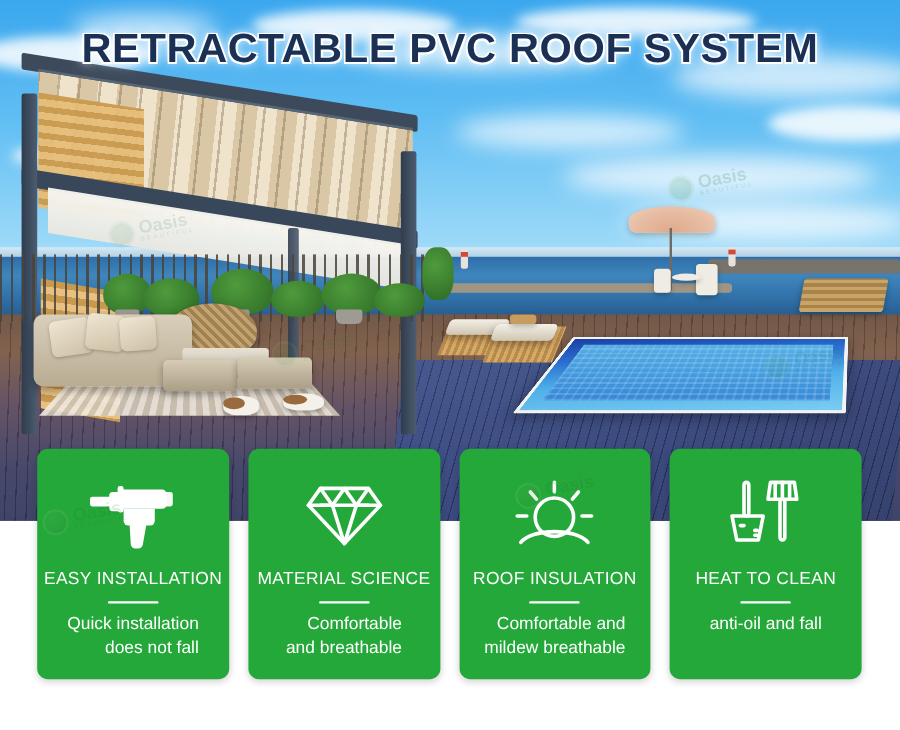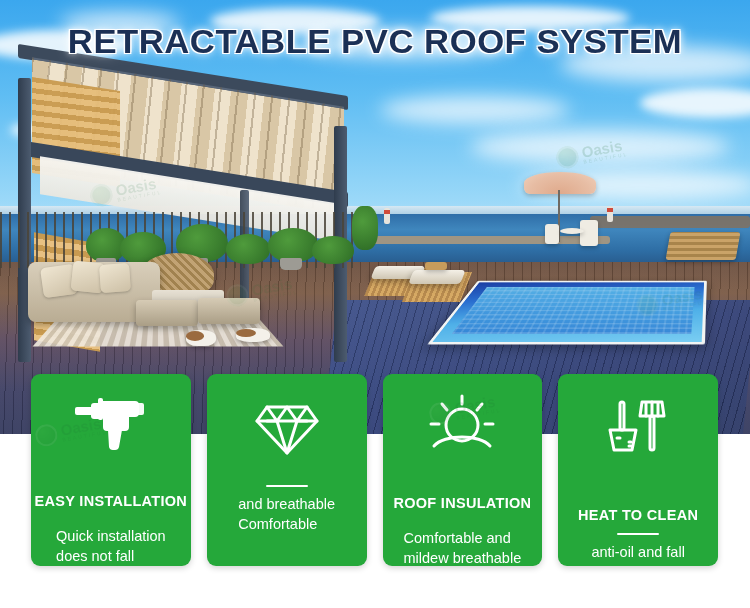--- a/index.html
+++ b/index.html
@@ -136,26 +136,26 @@
   .cards{position:absolute;left:31px;top:374px;width:687px;height:192px;display:flex;gap:16px;}
   .card{
     flex:1;background:#25a83a;border-radius:9px;
     display:flex;flex-direction:column;align-items:center;
     padding-top:18px;box-sizing:border-box;position:relative;overflow:hidden;
     box-shadow:0 2px 6px rgba(0,0,0,.18);
   }
   .card-icon{width:76px;height:74px;display:flex;align-items:center;justify-content:center;margin-bottom:10px;}
   .card-icon svg{display:block;}
   .card-title{
-    color:#ffffff;font-size:14.5px;font-weight:bold;letter-spacing:.3px;
-    text-align:center;line-height:1.1;white-space:nowrap;margin-top:32px;
+    color:#ffffff;font-size:14.5px;font-weight:normal;letter-spacing:.3px;
+    text-align:center;line-height:1.1;white-space:nowrap;
   }
   .card-divider{width:42px;height:2px;background:#ffffff;margin:9px 0 8px;border-radius:1px;}
   .card-sub{
-    color:#ffffff;font-size:14.5px;line-height:1.35;text-align:left;
+    color:#ffffff;font-size:14.5px;line-height:1.35;text-align:right;
     padding:0 8px;
   }
   .card .wm{opacity:.13;}
 </style>
 </head>
 <body>
 
 <div class="banner">
 
   <div class="photo">
@@ -306,24 +306,25 @@
       <div class="card-icon">
         <svg width="66" height="60" viewBox="0 0 66 60" fill="none" stroke="#ffffff" stroke-width="3" stroke-linejoin="round" stroke-linecap="round" aria-hidden="true">
           <path d="M13 8h40l10 14-30 32L3 22z"></path>
           <path d="M3 22h60"></path>
           <path d="M13 8l10 14-10 0"></path>
           <path d="M53 8L43 22l10 0"></path>
           <path d="M23 22l10-14 10 14"></path>
           <path d="M23 22l10 32 10-32"></path>
         </svg>
       </div>
+      <div class="card-title">MATERIAL SCIENCE</div>
       <div class="card-divider"></div>
       <div class="card-sub">
+        <div>Comfortable</div>
         <div>and breathable</div>
-        <div>Comfortable</div>
       </div>
     </div>
 
     <div class="card">
       <div class="wm" style="left:46px;top:24px;">
         <span class="globe"></span>
         <span class="wt">
           <span>Oasis</span>
           <span class="ws">BEAUTIFUL</span>
         </span>

